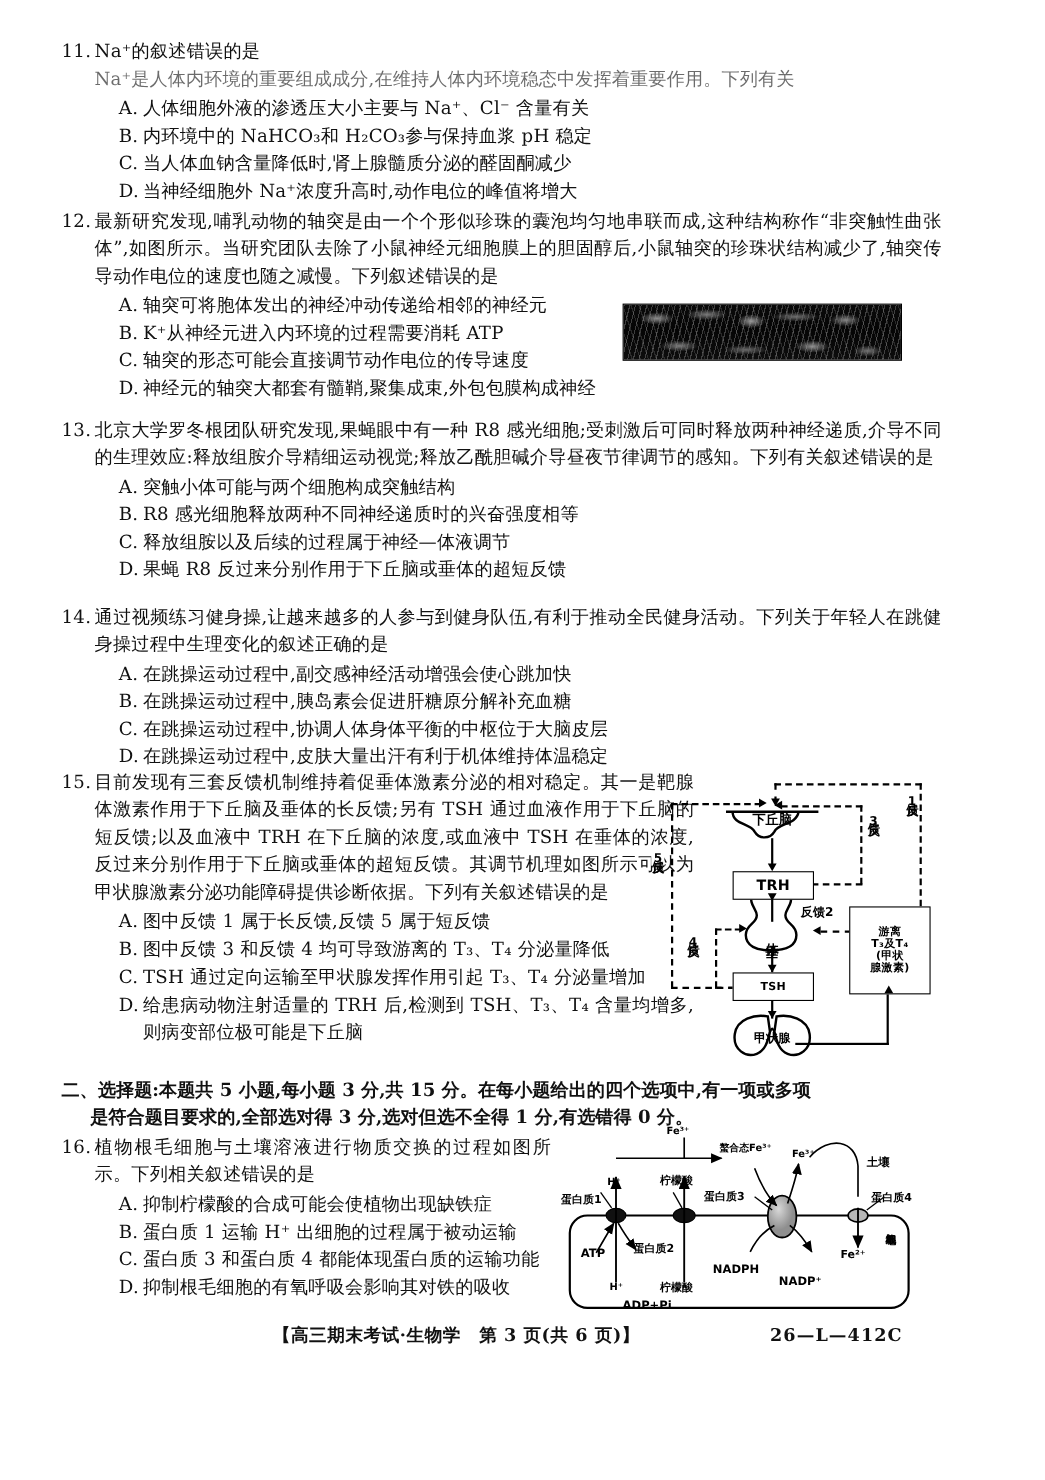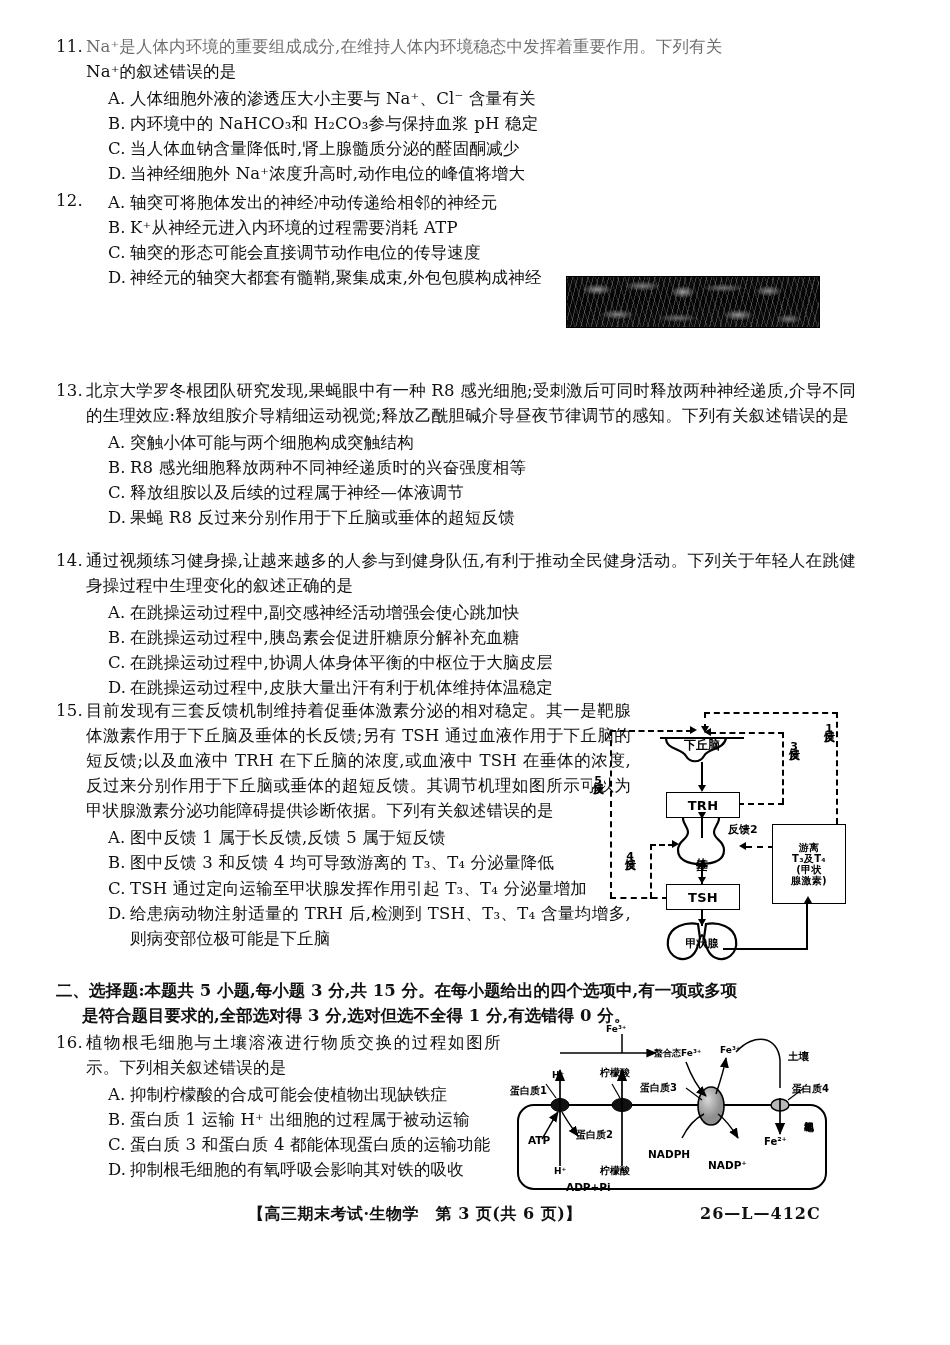--- a/index.html
+++ b/index.html
@@ -225,22 +225,22 @@
   }
 </style>
 </head>
 <body>
 
 <div class="page">
 
   <div class="q" id="q11">
     <span class="q-num">11.</span>
     <div class="q-body">
+      <div class="stem">Na⁺的叙述错误的是</div>
       <div class="stem faded-line">Na⁺是人体内环境的重要组成成分,在维持人体内环境稳态中发挥着重要作用。下列有关</div>
-      <div class="stem">Na⁺的叙述错误的是</div>
       <div class="opts">
         <div class="opt">
           <span class="lbl">A.</span>
           <span class="cont">人体细胞外液的渗透压大小主要与 Na⁺、Cl⁻ 含量有关</span>
         </div>
         <div class="opt">
           <span class="lbl">B.</span>
           <span class="cont">内环境中的 NaHCO₃和 H₂CO₃参与保持血浆 pH 稳定</span>
         </div>
         <div class="opt">
@@ -251,20 +251,21 @@
           <span class="lbl">D.</span>
           <span class="cont">当神经细胞外 Na⁺浓度升高时,动作电位的峰值将增大</span>
         </div>
       </div>
     </div>
   </div>
 
   <div class="q" id="q12">
     <span class="q-num">12.</span>
     <div class="q-body">
+      <div class="stem">最新研究发现,哺乳动物的轴突是由一个个形似珍珠的囊泡均匀地串联而成,这种结构称作“非突触性曲张体”,如图所示。当研究团队去除了小鼠神经元细胞膜上的胆固醇后,小鼠轴突的珍珠状结构减少了,轴突传导动作电位的速度也随之减慢。下列叙述错误的是</div>
       <div class="opts">
         <div class="opt">
           <span class="lbl">A.</span>
           <span class="cont">轴突可将胞体发出的神经冲动传递给相邻的神经元</span>
         </div>
         <div class="opt">
           <span class="lbl">B.</span>
           <span class="cont">K⁺从神经元进入内环境的过程需要消耗 ATP</span>
         </div>
         <div class="opt">
@@ -366,21 +367,21 @@
     <div class="bx" style="left:68px; top:76px; width:72px; height:24px; font-size:13px;">TRH</div>
 
     <svg class="pit-shape" style="left:68px; top:94px;" width="72" height="58" viewBox="0 0 72 58">
       <path d="M18 2 C14 12, 22 16, 22 22 C22 30, 12 30, 12 40 C12 50, 22 54, 34 54
                C48 54, 58 50, 58 40 C58 30, 48 30, 48 22 C48 16, 56 12, 52 2" stroke="#000" stroke-width="2.2" fill="#fff"></path>
     </svg>
     <div class="organ" style="left:78px; top:116px; width:52px; height:34px; font-size:12px; line-height:1.0; flex-direction:column;">
       <span style="writing-mode:vertical-rl; text-orientation:upright; letter-spacing:-1px;">垂体</span>
     </div>
 
-    <div class="bx" style="left:68px; top:168px; width:72px; height:24px; font-size:13px;">TSH</div>
+    <div class="bx" style="left:68px; top:168px; width:72px; height:24px; font-size:10px;">TSH</div>
 
     <svg class="thy-shape" style="left:60px; top:204px;" width="88" height="44" viewBox="0 0 88 44">
       <path d="M40 4 C28 2, 12 6, 10 20 C8 34, 20 42, 30 38 C38 35, 40 26, 42 18 Z" stroke="#000" stroke-width="2.2" fill="#fff"></path>
       <path d="M48 4 C60 2, 76 6, 78 20 C80 34, 68 42, 58 38 C50 35, 48 26, 46 18 Z" stroke="#000" stroke-width="2.2" fill="#fff"></path>
       <path d="M42 18 C44 14, 44 14, 46 18" stroke="#000" stroke-width="2" fill="none"></path>
     </svg>
     <div class="organ" style="left:60px; top:218px; width:88px; height:18px; font-size:11px;">甲状腺</div>
 
     <div class="bx" style="left:174px; top:108px; width:72px; height:74px; font-size:10px; flex-direction:column; line-height:1.12; padding:2px 0;">
       <span>游离</span>
@@ -512,21 +513,21 @@
       <path d="M308 62 L292 74" stroke="#000" stroke-width="1.2" fill="none"></path>
 
       <path d="M284 72 L284 108" stroke="#000" stroke-width="1.7" fill="none" marker-end="url(#ah)"></path>
 
       <path d="M50 58 L60 72" stroke="#000" stroke-width="1.2" fill="none"></path>
       <path d="M116 58 L124 72" stroke="#000" stroke-width="1.2" fill="none"></path>
     </svg>
 
     
     <div class="t" style="left:110px; top:-2px;">Fe³⁺</div>
-    <div class="t" style="left:158px; top:21px;text-align:center;">螯合态Fe³⁺</div>
+    <div class="t" style="left:158px; top:11px;text-align:center;">螯合态Fe³⁺</div>
     <div class="t" style="left:224px; top:19px;">Fe³⁺</div>
     <div class="t" style="left:292px; top:24px; font-size:10.5px;">土壤</div>
 
     <div class="t" style="left:56px; top:44px;">H⁺</div>
     <div class="t" style="left:104px; top:40px; font-size:10px;">柠檬酸</div>
 
     <div class="t" style="left:14px; top:58px; font-size:10px;">蛋白质1</div>
     <div class="t" style="left:80px; top:58px; font-size:10px;margin-top:44px;">蛋白质2</div>
     <div class="t" style="left:144px; top:55px; font-size:10px;">蛋白质3</div>
     <div class="t" style="left:296px; top:56px; font-size:10px;">蛋白质4</div>

